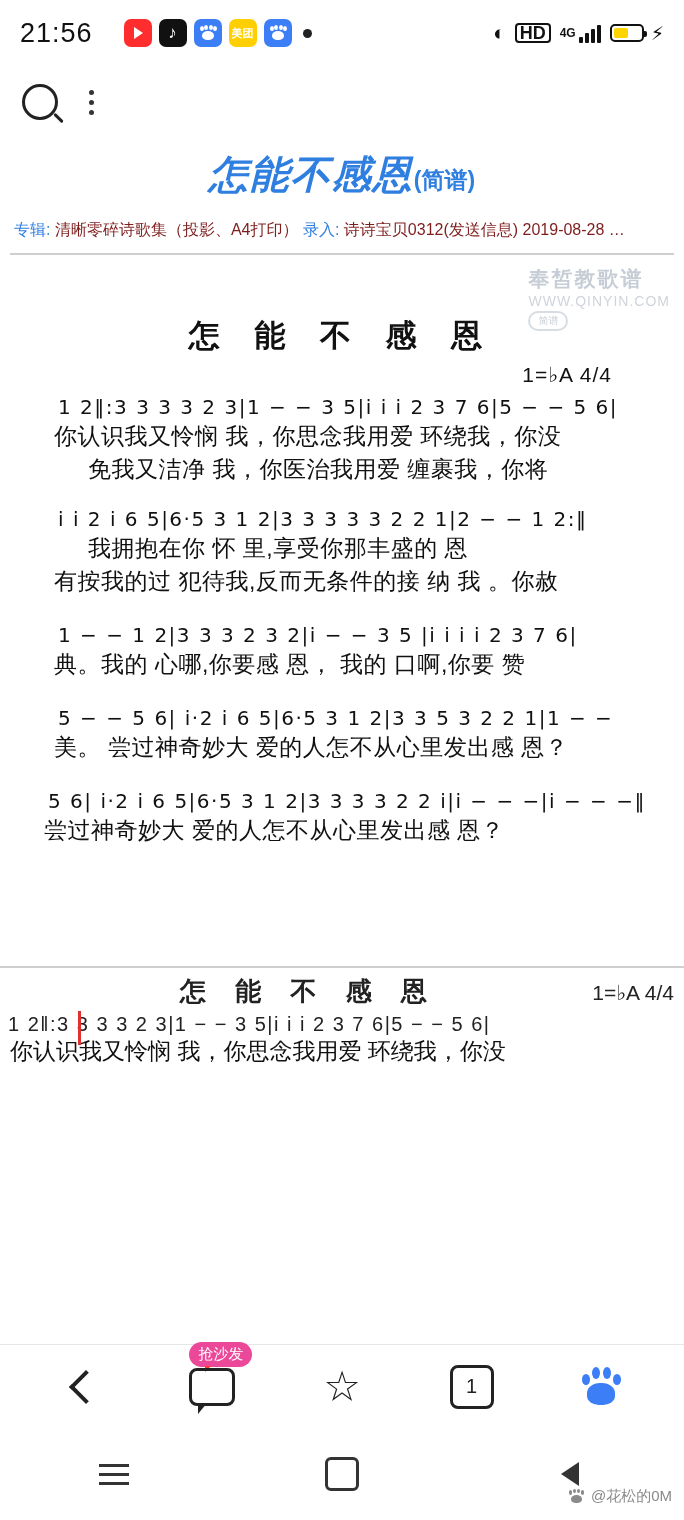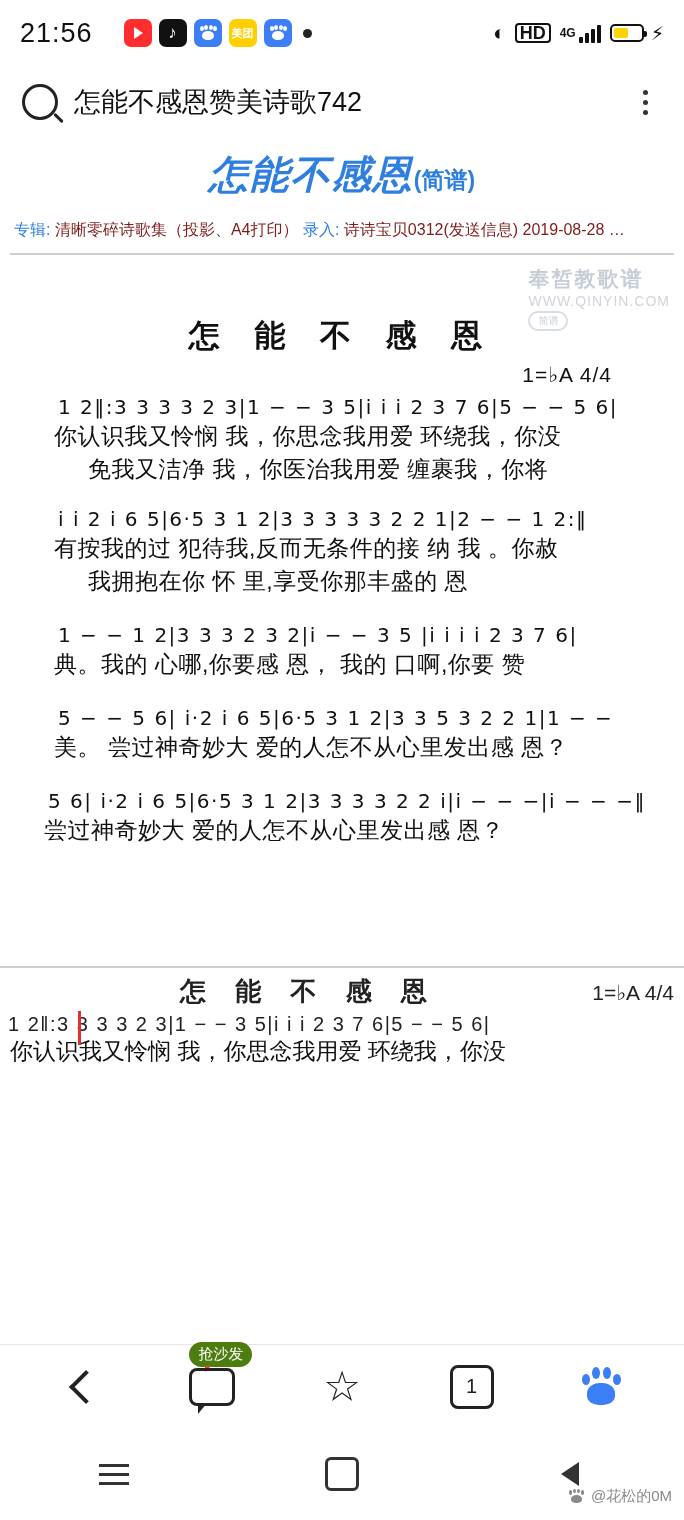--- a/index.html
+++ b/index.html
@@ -375,21 +375,21 @@
     position: absolute;
     left: 6px; bottom: -11px;
     width: 0; height: 0;
     border-top: 11px solid #222;
     border-right: 9px solid transparent;
   }
   .badge {
     position: absolute;
     top: -14px;
     left: 8px;
-    background: #4d7c0f;
+    background: #ec4899;
     color: #fff;
     font-size: 15px;
     padding: 3px 9px;
     border-radius: 13px;
     white-space: nowrap;
     font-weight: 500;
   }
   .badge::after {
     content: "";
     position: absolute;
@@ -535,21 +535,20 @@
       </div>
     <div class="battery">
         <div class="fill"></div>
       </div>
     <div class="bolt">⚡</div>
   </div>
 </div>
 
 <div class="searchbar">
   <div class="search-glass"></div>
-  <div class="search-text">怎能不感恩赞美诗歌742</div>
   <div class="kebab">
       <i></i>
       <i></i>
       <i></i>
     </div>
 </div>
 
 <div class="title-block">
   <span class="title-main">怎能不感恩</span><span class="title-sub">(简谱)</span>
 </div>
@@ -573,22 +572,22 @@
   <div class="key-line">1=♭A   4/4</div>
 
   <div class="system">
     <div class="notes">1 2‖:3 3 3 3 2 3|1 − − 3 5|i i  i  2 3 7 6|5 − − 5 6|</div>
     <div class="lyric">你认识我又怜悯  我，你思念我用爱  环绕我，你没</div>
     <div class="lyric indent">免我又洁净  我，你医治我用爱  缠裹我，你将</div>
   </div>
 
   <div class="system" style="padding-top:22px">
     <div class="notes">i i 2 i  6 5|6·5 3   1 2|3 3 3 3   3 2 2 1|2 − − 1 2:‖</div>
+    <div class="lyric indent">我拥抱在你   怀   里,享受你那丰盛的   恩</div>
     <div class="lyric">有按我的过   犯待我,反而无条件的接  纳   我 。你赦</div>
-    <div class="lyric indent">我拥抱在你   怀   里,享受你那丰盛的   恩</div>
   </div>
 
   <div class="system" style="padding-top:26px">
     <div class="notes">1 − − 1 2|3 3   3 2 3 2|i − − 3 5 |i i  i  i  2 3 7 6|</div>
     <div class="lyric">典。我的 心哪,你要感   恩，  我的 口啊,你要  赞</div>
   </div>
 
   <div class="system" style="padding-top:26px">
     <div class="notes">5 − − 5 6| i·2 i  6 5|6·5 3 1 2|3 3 5 3 2 2 1|1 − −</div>
     <div class="lyric">美。 尝过神奇妙大   爱的人怎不从心里发出感   恩？</div>

